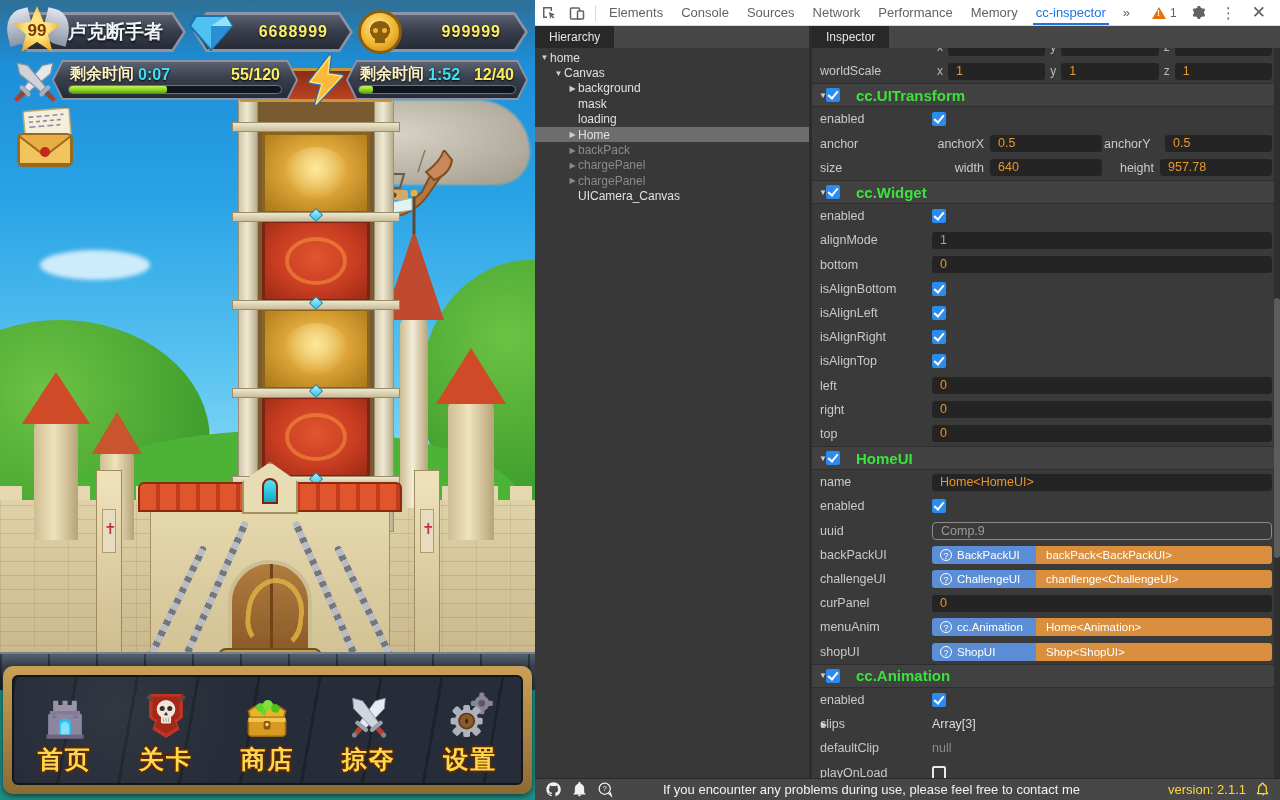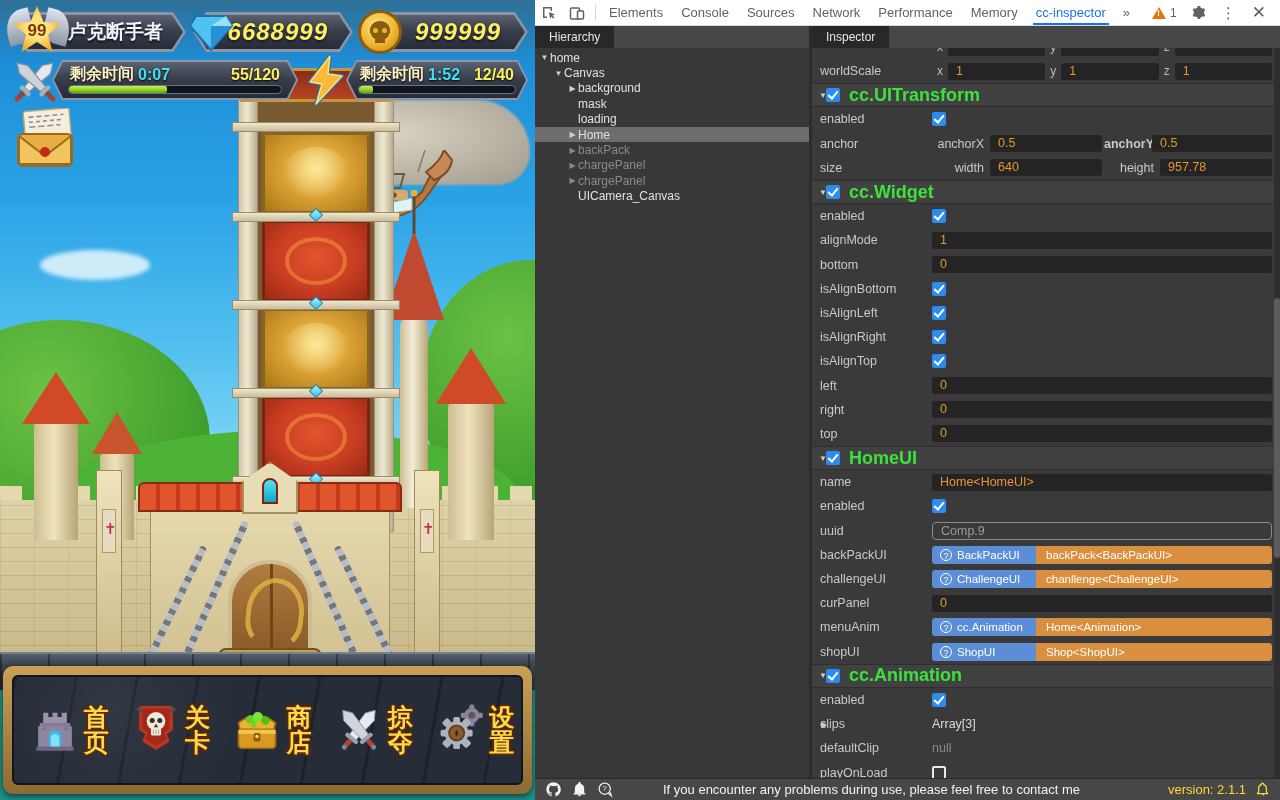--- a/index.html
+++ b/index.html
@@ -86,33 +86,33 @@
   .platform::after { content:""; position:absolute; inset:0;
               background:repeating-linear-gradient(90deg, rgba(0,0,0,.35) 0 2px, transparent 2px 48px); }
   .sea-strip { position:absolute; left:0; top:690px; width:535px; height:110px; background:#1d8f86; }
   .menu-panel { position:absolute; left:3px; top:666px; width:529px; height:128px;
               background:linear-gradient(180deg,#c9a055,#8d6a33); border-radius:10px;
               box-shadow:0 2px 6px rgba(0,0,0,.6); padding:9px; }
   .menu-inner { width:100%; height:100%; background:#262d38; border-radius:6px;
               border:2px solid #11151c; display:flex; align-items:center; justify-content:space-around;
               background-image:radial-gradient(circle at 20% 30%, rgba(255,255,255,.05), transparent 30%),
                 repeating-linear-gradient(100deg, rgba(0,0,0,.25) 0 3px, transparent 3px 60px); }
-  .menu-item { display:flex; flex-direction:row; align-items:center; width:78px; cursor:pointer; }
+  .menu-item { display:flex; flex-direction:column; align-items:center; width:78px; cursor:pointer; }
   .menu-item svg { width:58px; height:54px; }
   .menu-label { font-size:25px; font-weight:bold; color:#ffd84a; letter-spacing:2px; line-height:1;
       text-shadow:-2px 0 0 #59290a, 2px 0 0 #59290a, 0 -2px 0 #59290a, 0 2px 0 #59290a,
                   -1px -1px 0 #59290a, 1px 1px 0 #59290a, 1px -1px 0 #59290a, -1px 1px 0 #59290a; }
   
   .plate { position:absolute; height:40px; background:#8d95a5;
            clip-path:polygon(0 50%, 13px 0, calc(100% - 13px) 0, 100% 50%, calc(100% - 13px) 100%, 13px 100%); }
   .plate-in { position:absolute; inset:3px; background:linear-gradient(180deg,#5b6170 0%,#3a3f4d 45%,#262b38 100%);
            clip-path:polygon(0 50%, 11px 0, calc(100% - 11px) 0, 100% 50%, calc(100% - 11px) 100%, 11px 100%);
            display:flex; align-items:center; }
-  .hdr-num { font-size:24px; font-weight:bold; color:#fdef62; letter-spacing:1px;
-             text-shadow:0 2px 2px #1a1a2a, 0 0 2px #333;font-style:italic; }
+  .hdr-num { font-size:16px; font-weight:bold; color:#fdef62; letter-spacing:1px;
+             text-shadow:0 2px 2px #1a1a2a, 0 0 2px #333; }
   .hdr-name { font-size:19px; font-weight:bold; color:#f2f4f8; text-shadow:0 2px 2px #10131c; }
   .level-badge { position:absolute; left:12px; top:6px; width:50px; height:50px; z-index:5; }
   .star { position:absolute; inset:0; background:radial-gradient(circle at 50% 42%, #ffe27a 30%, #eda621 70%, #b06b10 100%);
           clip-path:polygon(50% 0,63% 32%,98% 35%,72% 57%,81% 92%,50% 72%,19% 92%,28% 57%,2% 35%,37% 32%); }
   .level-num { position:absolute; left:0; top:15px; width:100%; text-align:center;
           font-size:17px; font-weight:bold; color:#7a3a08; }
   .wing { position:absolute; top:10px; width:26px; height:34px; background:linear-gradient(180deg,#dfe4ec,#8d95a5);
           border-radius:70% 0 60% 0; }
   .diamond-ico { position:absolute; width:46px; height:40px; z-index:5; }
   .coin-ico { position:absolute; width:44px; height:44px; border-radius:50%; z-index:5;
@@ -180,21 +180,21 @@
   .axis-k { width:16px; text-align:center; font-size:12px; color:#b9b9b9; flex:none; }
   .sub-k { font-size:12.5px; color:#c9c9c9; flex:none; padding:0 6px 0 2px; }
   .half { display:flex; align-items:center; flex:1; min-width:0; }
   .cbx { width:14px; height:14px; border-radius:2px; background:#2b8cf0; position:relative; cursor:pointer; flex:none; }
   .cbx::after { content:""; position:absolute; left:4px; top:1px; width:4px; height:8px;
                 border:solid #fff; border-width:0 2px 2px 0; transform:rotate(40deg); }
   .cbx.off { background:transparent; border:2px solid #e8e8e8; }
   .cbx.off::after { display:none; }
   .hdr-row { background:#414141; border-top:1px solid #2e2e2e; border-bottom:1px solid #2e2e2e; }
   .hdr-arrow { width:14px; padding-left:7px; font-size:8px; color:#cfcfcf; flex:none; }
-  .hdr-title { font-size:18px; font-weight:bold; color:#3ce23c; padding-left:9px; }
+  .hdr-title { font-size:15px; font-weight:bold; color:#3ce23c; padding-left:16px; }
   .uuid-box { border:1px solid #8a8a8a; border-radius:4px; height:18px; line-height:16px; padding:0 8px;
               font-size:12.5px; color:#9a9a9a; flex:1; }
   .refbtn { height:18px; background:#5b8ed6; border-radius:3px 0 0 3px; color:#fff; font-size:11.5px;
             display:flex; align-items:center; gap:5px; padding:0 8px; width:104px; flex:none; cursor:pointer; }
   .q-ico { width:12px; height:12px; border:1px solid #fff; border-radius:50%; font-size:9px; line-height:12px;
            text-align:center; flex:none; }
   .refval { height:18px; background:#d98f3e; border-radius:0 3px 3px 0; color:#fff; font-size:11.5px;
             line-height:18px; padding:0 10px; flex:1; white-space:nowrap; overflow:hidden; }
   .plainval { font-size:12.5px; color:#dcdcdc; }
   .plainval.dim { color:#8a8a8a; }
@@ -603,21 +603,21 @@
               </div>
             </div>
             <div class="irow">
               <div class="ilabel">anchor</div>
               <div class="ifield">
                 <div class="half">
                   <span class="sub-k" style="width: 58px; text-align: right;">anchorX</span>
                   <div class="ibox">0.5</div>
                 </div>
                 <div class="half">
-                  <span class="sub-k" style="width: 50px; text-align: right; font-weight: bold;">anchorY</span>
+                  <span class="sub-k" style="width: 63px; text-align: left;">anchorY</span>
                   <div class="ibox">0.5</div>
                 </div>
               </div>
             </div>
             <div class="irow">
               <div class="ilabel">size</div>
               <div class="ifield">
                 <div class="half">
                   <span class="sub-k" style="width: 58px; text-align: right;">width</span>
                   <div class="ibox">640</div>

